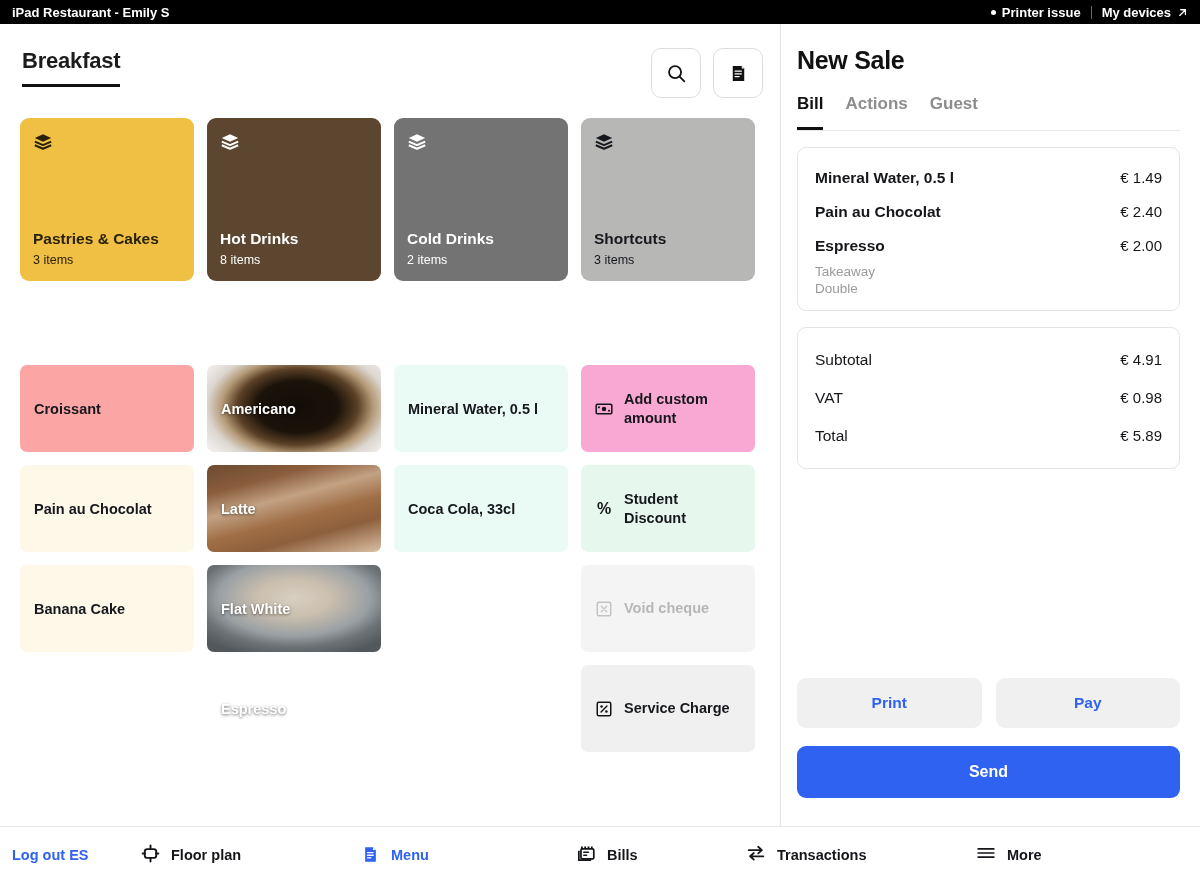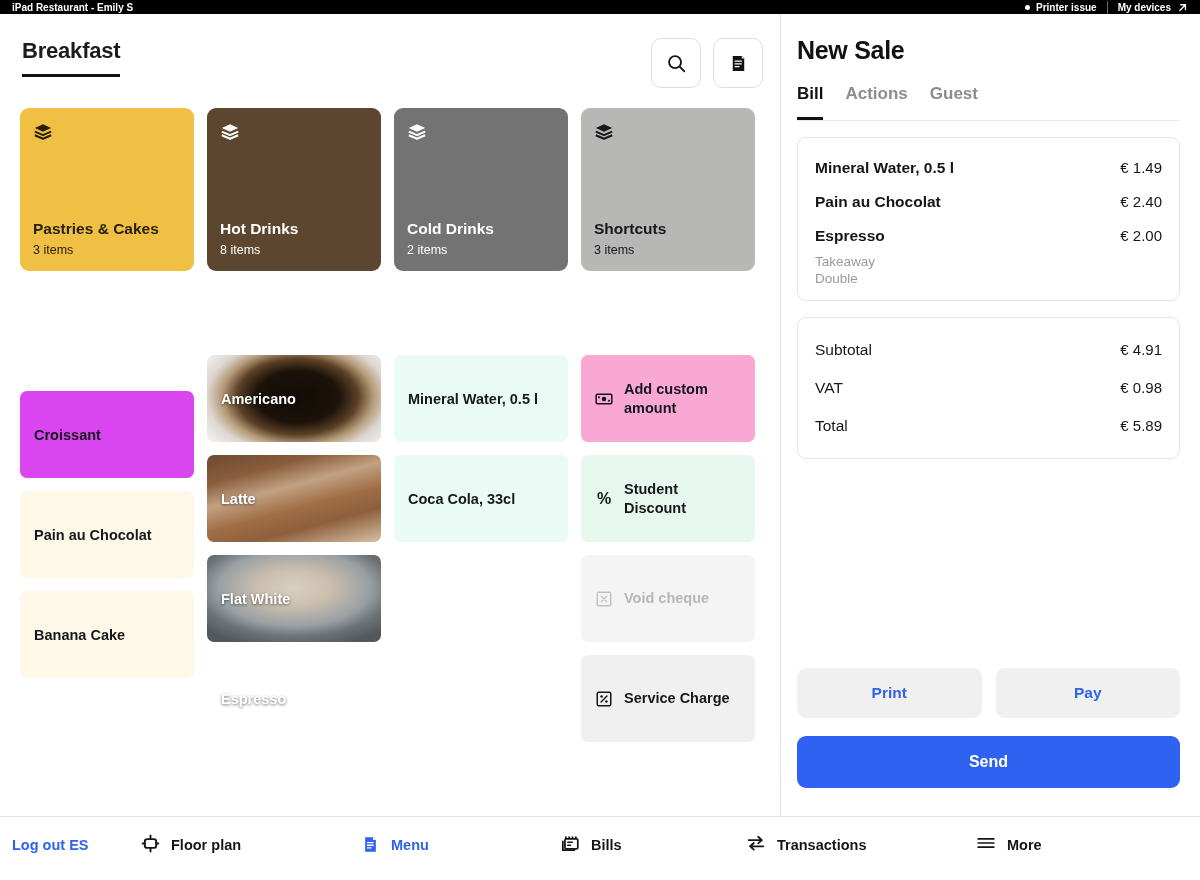--- a/index.html
+++ b/index.html
@@ -6,23 +6,23 @@
   html, body {
     width: 1200px; height: 880px;
     font-family: "Liberation Sans", sans-serif;
     background: #ffffff;
     overflow: hidden;
     -webkit-font-smoothing: antialiased;
   }
 
   
   .topbar {
-    height: 14px; background: #000; color: #fff;
+    height: 24px; background: #000; color: #fff;
     display: flex; align-items: center; justify-content: space-between;
-    padding: 0 12px; font-size: 10px; font-weight: bold;
+    padding: 0 12px; font-size: 13px; font-weight: bold;
   }
   .topbar-right { display: flex; align-items: center; gap: 10px; font-weight: bold; }
   .dot { width: 5px; height: 5px; border-radius: 50%; background: #fff; display: inline-block; }
   .topbar-item { display: flex; align-items: center; gap: 6px; }
   .divider-v { width: 1px; height: 13px; background: #6a6a6a; }
 
   
   .app {
     display: flex; height: 802px; width: 1200px;
   }
@@ -217,21 +217,21 @@
       </svg></div>
      <div class="bottom">
        <div class="cat-name">Shortcuts</div>
        <div class="cat-count">3 items</div>
      </div>
         </div>
       </div>
 
     <div class="prod-grid" id="prod-grid">
         <div class="prod-col">
-          <div class="prod-tile" style="background: #d946ef; margin-top: 36px;">
+          <div class="prod-tile" style="background: #fca5a5;">
             <span class="plabel">Croissant</span>
           </div>
           <div class="prod-tile" style="background: rgb(253, 248, 231);">
             <span class="plabel">Pain au Chocolat</span>
           </div>
           <div class="prod-tile" style="background: rgb(253, 248, 231);">
             <span class="plabel">Banana Cake</span>
           </div>
         </div>
         <div class="prod-col">
@@ -370,21 +370,21 @@
     <div class="nav-slot" style="position: absolute; left: 360px;">
       <div class="nav-item active">
         <span><svg xmlns="http://www.w3.org/2000/svg" width="21" height="21" viewBox="0 0 22 22">
         <path d="M5.4 4.4 h8.2 l3 3 v12.2 h-11.2 z" fill="#2f62f0"></path>
         <path d="M13.6 4.4 v3 h3 z" fill="#ffffff"></path>
         <path d="M7.8 10 h6 M7.8 12.8 h6 M7.8 15.6 h3.6" stroke="#ffffff" stroke-width="1.4" stroke-linecap="round"></path>
       </svg></span>
         <span>Menu</span>
       </div>
     </div>
-    <div class="nav-slot" style="position: absolute; left: 559px;">
+    <div class="nav-slot" style="position: absolute; left: 575px;">
       <div class="nav-item ">
         <span><svg xmlns="http://www.w3.org/2000/svg" width="22" height="22" viewBox="0 0 24 24">
         <rect x="6.5" y="7.5" width="14" height="11" rx="1.4" fill="none" stroke="#15161a" stroke-width="1.9"></rect>
         <path d="M6.5 6.2 h14" stroke="#15161a" stroke-width="2.6" stroke-dasharray="2 1.6"></path>
         <path d="M9.6 11.2 h5 M9.6 14.4 h3" stroke="#15161a" stroke-width="1.7" stroke-linecap="round"></path>
         <path d="M4.2 9.6 v10.2 h13.4" fill="none" stroke="#15161a" stroke-width="1.9" stroke-linejoin="round"></path>
       </svg></span>
         <span>Bills</span>
       </div>
     </div>

